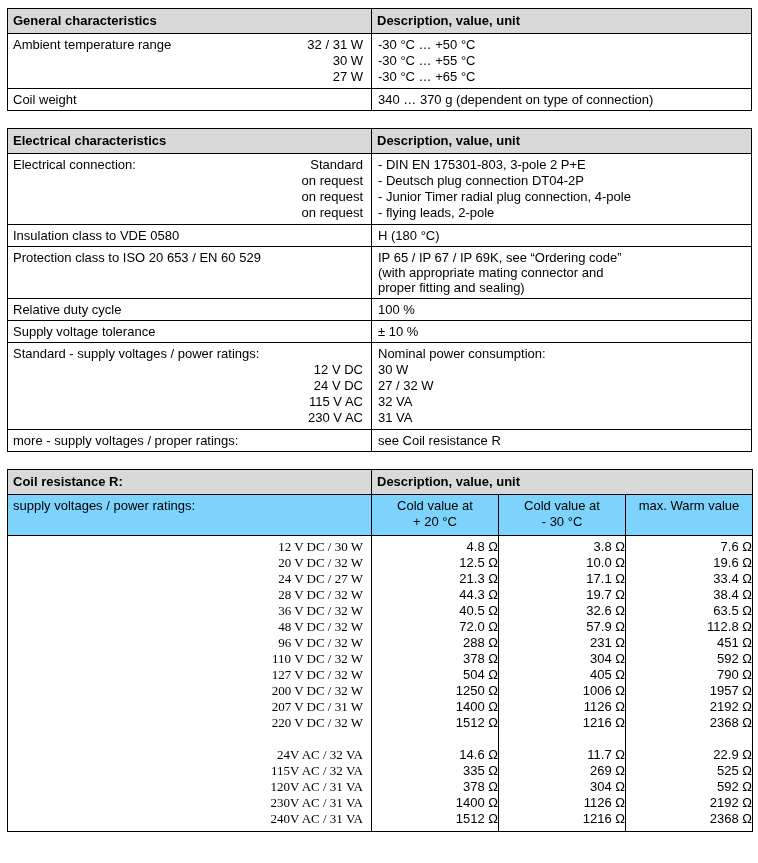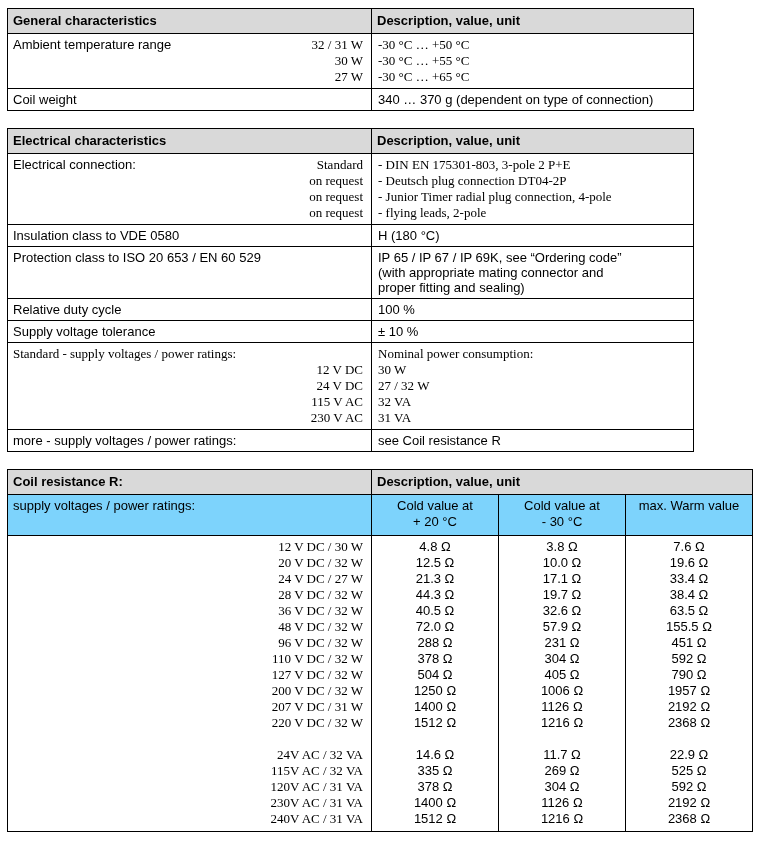--- a/index.html
+++ b/index.html
@@ -7,21 +7,21 @@
     width: 758px;
     font-family: "Liberation Sans", "DejaVu Sans", sans-serif;
     font-size: 13px;
     color: #000;
   }
   .page { padding: 8px 6px 10px 7px; }
 
   table.spec {
     border-collapse: collapse;
     table-layout: fixed;
-    width: 687px;
+    width: 745px;
     margin-bottom: 17px;
     border: 1px solid #000;
   }
   table.spec:last-child { margin-bottom: 3px; }
 
   col.col-label { width: 364px; }
   col.col-num   { width: 127px; }
 
   th, td {
     border: 1px solid #000;
@@ -32,21 +32,21 @@
   tr.head th {
     background: #d9d9d9;
     text-align: left;
     font-weight: bold;
     padding: 4px 5px;
     line-height: 16px;
   }
 
   .lcell { padding: 3px 0 3px 5px; position: relative; }
   .vcell { padding: 3px 6px; }
-  .line  { line-height: 16px; font-family: Liberation Serif, serif; }
+  .line  { line-height: 16px; }
   .right { text-align: right; padding-right: 8px; }
   .abslabel { position: absolute; left: 5px; top: 3px; white-space: nowrap; }
   .pre { white-space: pre-line; }
 
   
   tr.subhead th {
     background: #7dd3fc;
     font-weight: normal;
     line-height: 16px;
   }
@@ -56,21 +56,21 @@
   table.coil tbody td {
     border-top: none;
     border-bottom: none;
     height: 16px;
     line-height: 16px;
     padding: 0;
   }
   table.coil tbody tr:first-child td { padding-top: 3px; }
   table.coil tbody tr:last-child td { padding-bottom: 4px; }
   td.rating { text-align: right; padding-right: 8px !important; font-family: Liberation Serif, serif; }
-  td.num { text-align: center; }
+  td.num { text-align: right; }
 </style>
 </head>
 <body>
 
 <div class="page">
 
   <table class="spec">
     <colgroup>
         <col class="col-label">
         <col>
@@ -185,21 +185,21 @@
 
   <div class="line">27 / 32 W</div>
 
   <div class="line">32 VA</div>
 
   <div class="line">31 VA</div>
 </div>
         </td>
       </tr>
       <tr>
-        <td class="lcell">more - supply voltages / power ratings:</td>
+        <td class="lcell">more - supply voltages / proper ratings:</td>
         <td class="vcell">see Coil resistance R</td>
       </tr>
     </tbody>
   </table>
 
   <table class="spec coil">
     <colgroup>
         <col class="col-label">
         <col class="col-num">
         <col class="col-num">
@@ -253,21 +253,21 @@
     <td class="rating">36 V DC / 32 W</td>
     <td class="num">40.5 Ω</td>
     <td class="num">32.6 Ω</td>
     <td class="num">63.5 Ω</td>
   </tr>
 
   <tr>
     <td class="rating">48 V DC / 32 W</td>
     <td class="num">72.0 Ω</td>
     <td class="num">57.9 Ω</td>
-    <td class="num">155.5 Ω</td>
+    <td class="num">112.8 Ω</td>
   </tr>
 
   <tr>
     <td class="rating">96 V DC / 32 W</td>
     <td class="num">288 Ω</td>
     <td class="num">231 Ω</td>
     <td class="num">451 Ω</td>
   </tr>
 
   <tr>

